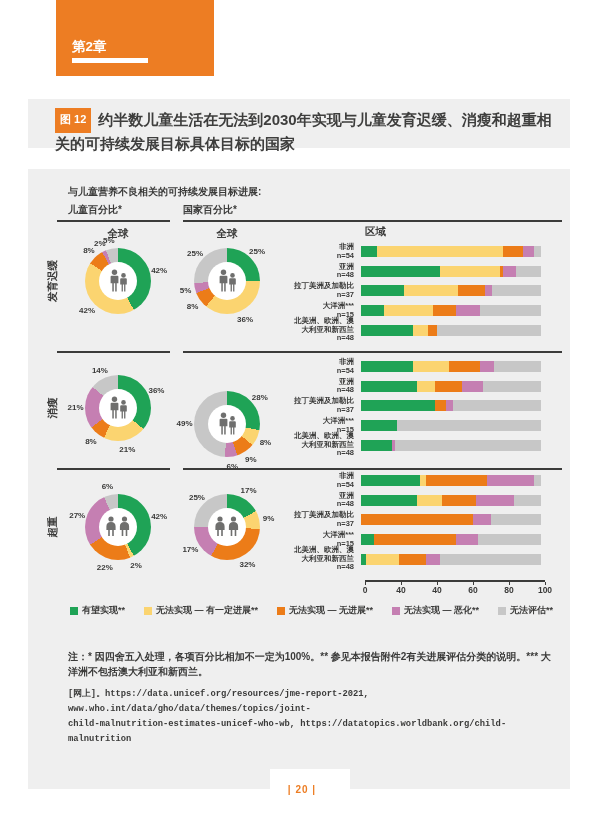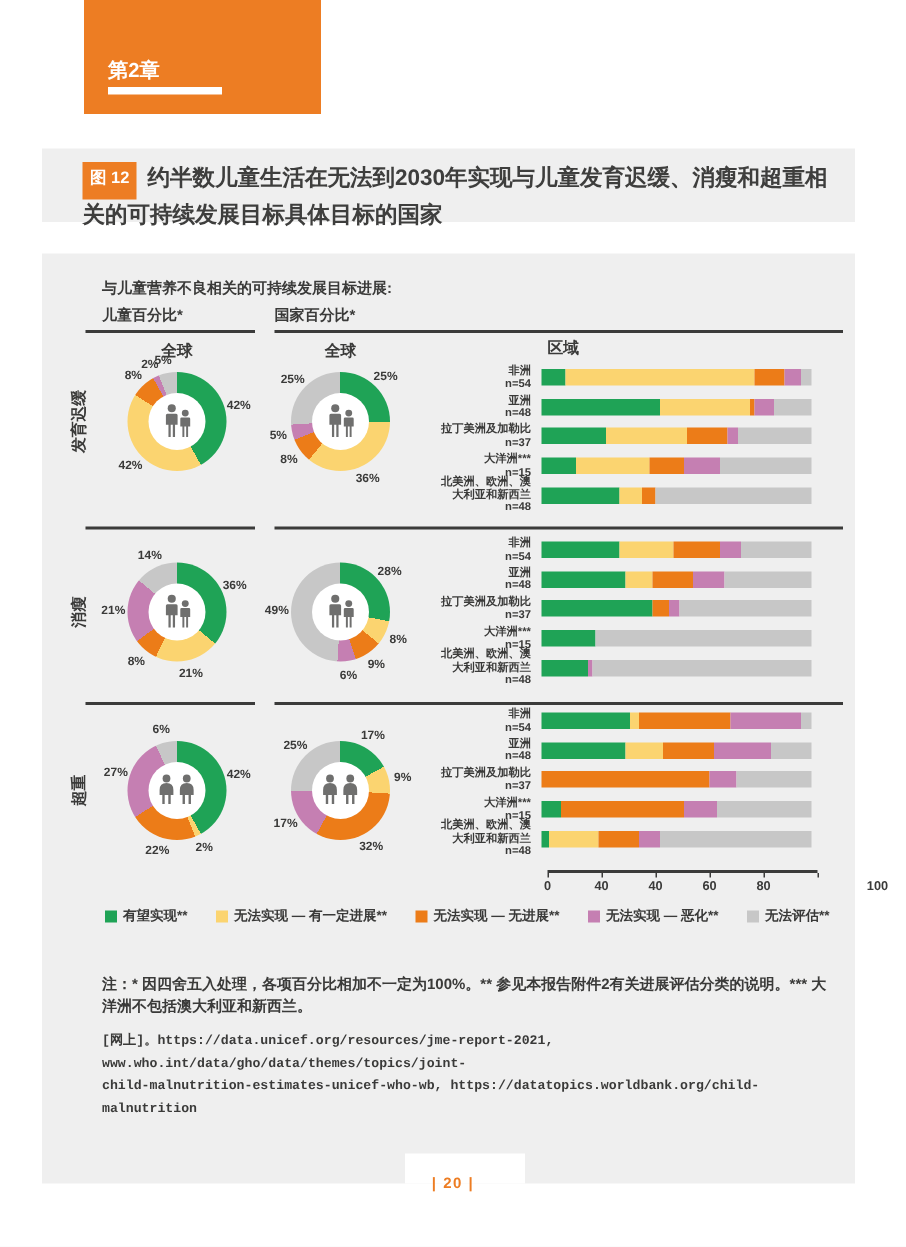--- a/index.html
+++ b/index.html
@@ -140,21 +140,21 @@
               <path d="M16.1 9.3h4.8q.9 0 .9.9v5.2h-1.4v7h-1.3v-7h-1.2v7h-1.3v-7h-1.4v-5.2q0-.9.9-.9z"></path>
             </g>
           </svg>
       </div>
     <span class="dlab" style="left: 71.4551px; top: 14.9044px;">36%</span>
         <span class="dlab" style="left: 42.2711px; top: 74.4765px;">21%</span>
         <span class="dlab" style="left: 5.90948px; top: 65.7468px;">8%</span>
         <span class="dlab" style="left: -9.47903px; top: 31.665px;">21%</span>
         <span class="dlab" style="left: 14.9044px; top: -5.45515px;">14%</span>
       </div>
-    <div class="donut d4" style="background: conic-gradient(rgb(31, 163, 86) 0%, rgb(31, 163, 86) 28%, rgb(251, 212, 112) 28%, rgb(251, 212, 112) 36%, rgb(236, 124, 24) 36%, rgb(236, 124, 24) 45%, rgb(197, 127, 178) 45%, rgb(197, 127, 178) 51%, rgb(199, 199, 199) 51%, rgb(199, 199, 199) 100%);">
+    <div class="donut d4" style="background: conic-gradient(rgb(31, 163, 86) 0%, rgb(31, 163, 86) 28%, rgb(251, 212, 112) 28%, rgb(251, 212, 112) 36%, rgb(236, 124, 24) 36%, rgb(236, 124, 24) 45%, rgb(197, 127, 178) 45%, rgb(197, 127, 178) 51%, rgb(199, 199, 199) 51%, rgb(199, 199, 199) 100%); margin-top: 16px;">
       <div class="hole">
         <svg width="26" height="24" viewBox="0 0 26 24">
             <g fill="#6F6F6E">
               <circle cx="9.5" cy="3.2" r="2.7"></circle>
               <path d="M6.6 6.8h5.8q1 0 1 1v6.4h-1.7v8.2h-1.5v-8.2h-1.4v8.2H7.3v-8.2H5.6V7.8q0-1 1-1z"></path>
               <circle cx="18.5" cy="6.4" r="2.3"></circle>
               <path d="M16.1 9.3h4.8q.9 0 .9.9v5.2h-1.4v7h-1.3v-7h-1.2v7h-1.3v-7h-1.4v-5.2q0-.9.9-.9z"></path>
             </g>
           </svg>
       </div>
@@ -375,21 +375,21 @@
         <span class="xlabel" style="left: 0%;">0</span>
         <div class="xtick" style="left: calc(20% - 0.5px);"></div>
         <span class="xlabel" style="left: 20%;">40</span>
         <div class="xtick" style="left: calc(40% - 0.5px);"></div>
         <span class="xlabel" style="left: 40%;">40</span>
         <div class="xtick" style="left: calc(60% - 0.5px);"></div>
         <span class="xlabel" style="left: 60%;">60</span>
         <div class="xtick" style="left: calc(80% - 0.5px);"></div>
         <span class="xlabel" style="left: 80%;">80</span>
         <div class="xtick" style="left: calc(100% - 0.5px);"></div>
-        <span class="xlabel" style="left: 100%; margin-left: 40px;">100</span>
+        <span class="xlabel" style="left: 100%;">100</span>
       </div>
 
     <div class="legend">
         <div class="litem">
           <span class="lsq" style="background: rgb(31, 163, 86);"></span>
           <span>有望实现**</span>
         </div>
         <div class="litem">
           <span class="lsq" style="background: rgb(251, 212, 112);"></span>
           <span>无法实现 — 有一定进展**</span>

